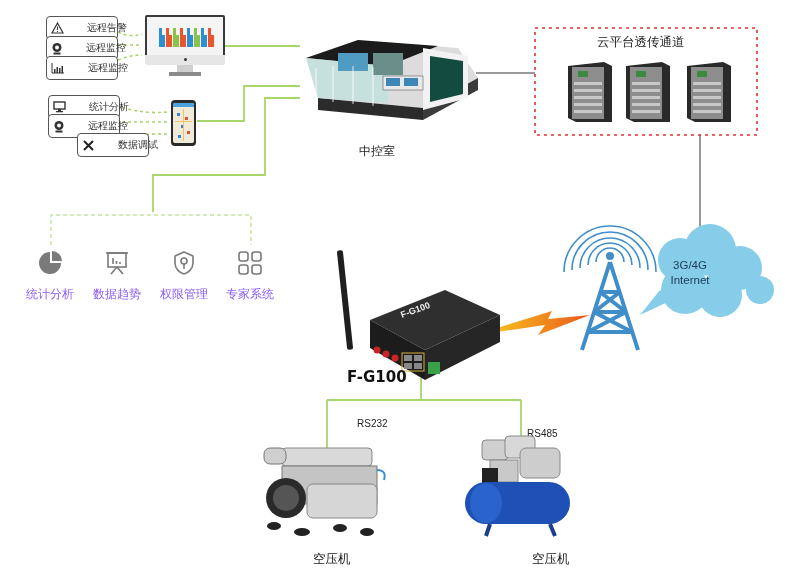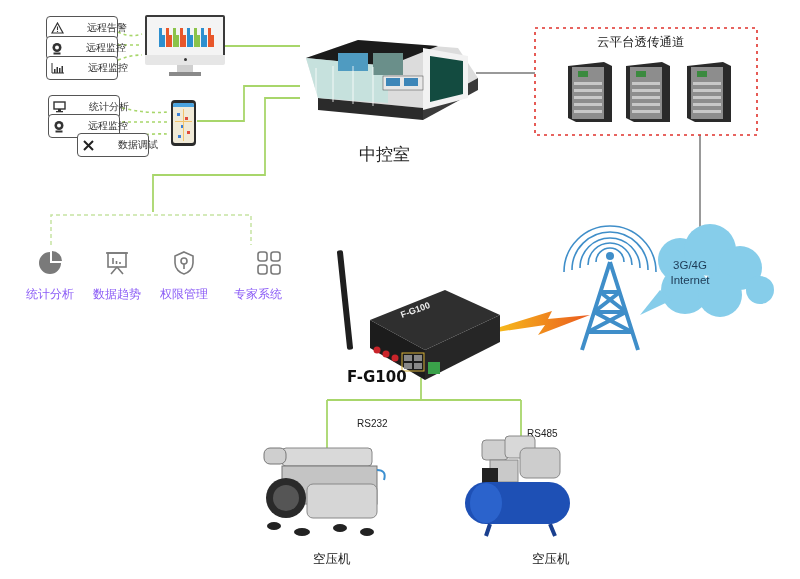--- a/index.html
+++ b/index.html
@@ -171,21 +171,21 @@
     <rect x="40" y="25" width="30" height="18" fill="#4f9bc1"></rect>
     <rect x="85" y="48" width="40" height="14" fill="#e8e8e8" stroke="#444" stroke-width="0.5"></rect>
     <rect x="88" y="50" width="14" height="8" fill="#3d86b8"></rect>
     <rect x="106" y="50" width="14" height="8" fill="#3d86b8"></rect>
     <line x1="18" y1="40" x2="18" y2="72" stroke="#fff" stroke-width="0.8"></line>
     <line x1="35" y1="38" x2="35" y2="74" stroke="#fff" stroke-width="0.8"></line>
     <line x1="55" y1="38" x2="55" y2="76" stroke="#fff" stroke-width="0.8"></line>
     <line x1="75" y1="39" x2="75" y2="78" stroke="#fff" stroke-width="0.8"></line>
   </svg>
 </div>
-<div class="label" style="left:359px;top:143px;font-size:17px;">中控室</div>
+<div class="label" style="left:359px;top:143px;font-size:12px;">中控室</div>
 
 <div class="label" style="left:597px;top:34px;font-size:12.5px;">云平台透传通道</div>
 <div class="abs" style="left:568px;top:62px;">
   <svg width="44" height="60" viewBox="0 0 44 60">
     <polygon points="0,4 36,0 44,4 44,60 8,60 0,56" fill="#2a2a2a"></polygon>
     <rect x="4" y="5" width="32" height="52" fill="#8d8d8d"></rect>
     <rect x="10" y="9" width="10" height="6" fill="#3b8a3f"></rect>
     <g fill="#c8c8c8">
         <rect x="6" y="20" width="28" height="3"></rect>
         <rect x="6" y="27" width="28" height="3"></rect>
@@ -312,21 +312,21 @@
 <div class="mgmt" style="left:152px;top:250px;">
   <span>
     <svg width="26" height="26" viewBox="0 0 26 26" fill="none" stroke="#7a7a7a" stroke-width="1.6">
         <path d="M13 2 L22 6 L22 13 C22 19 17 23 13 24 C9 23 4 19 4 13 L4 6 Z"></path>
         <circle cx="13" cy="11" r="3"></circle>
         <line x1="13" y1="14" x2="13" y2="19"></line>
       </svg>
   </span>
   <span class="txt">权限管理</span>
 </div>
-<div class="mgmt" style="left:218px;top:250px;align-items:flex-end;">
+<div class="mgmt" style="left:218px;top:250px;">
   <span>
     <svg width="26" height="26" viewBox="0 0 26 26" fill="none" stroke="#7a7a7a" stroke-width="1.6">
         <rect x="2" y="2" width="9" height="9" rx="2.5"></rect>
         <rect x="15" y="2" width="9" height="9" rx="2.5"></rect>
         <rect x="2" y="15" width="9" height="9" rx="2.5"></rect>
         <rect x="15" y="15" width="9" height="9" rx="2.5"></rect>
       </svg>
   </span>
   <span class="txt">专家系统</span>
 </div>

